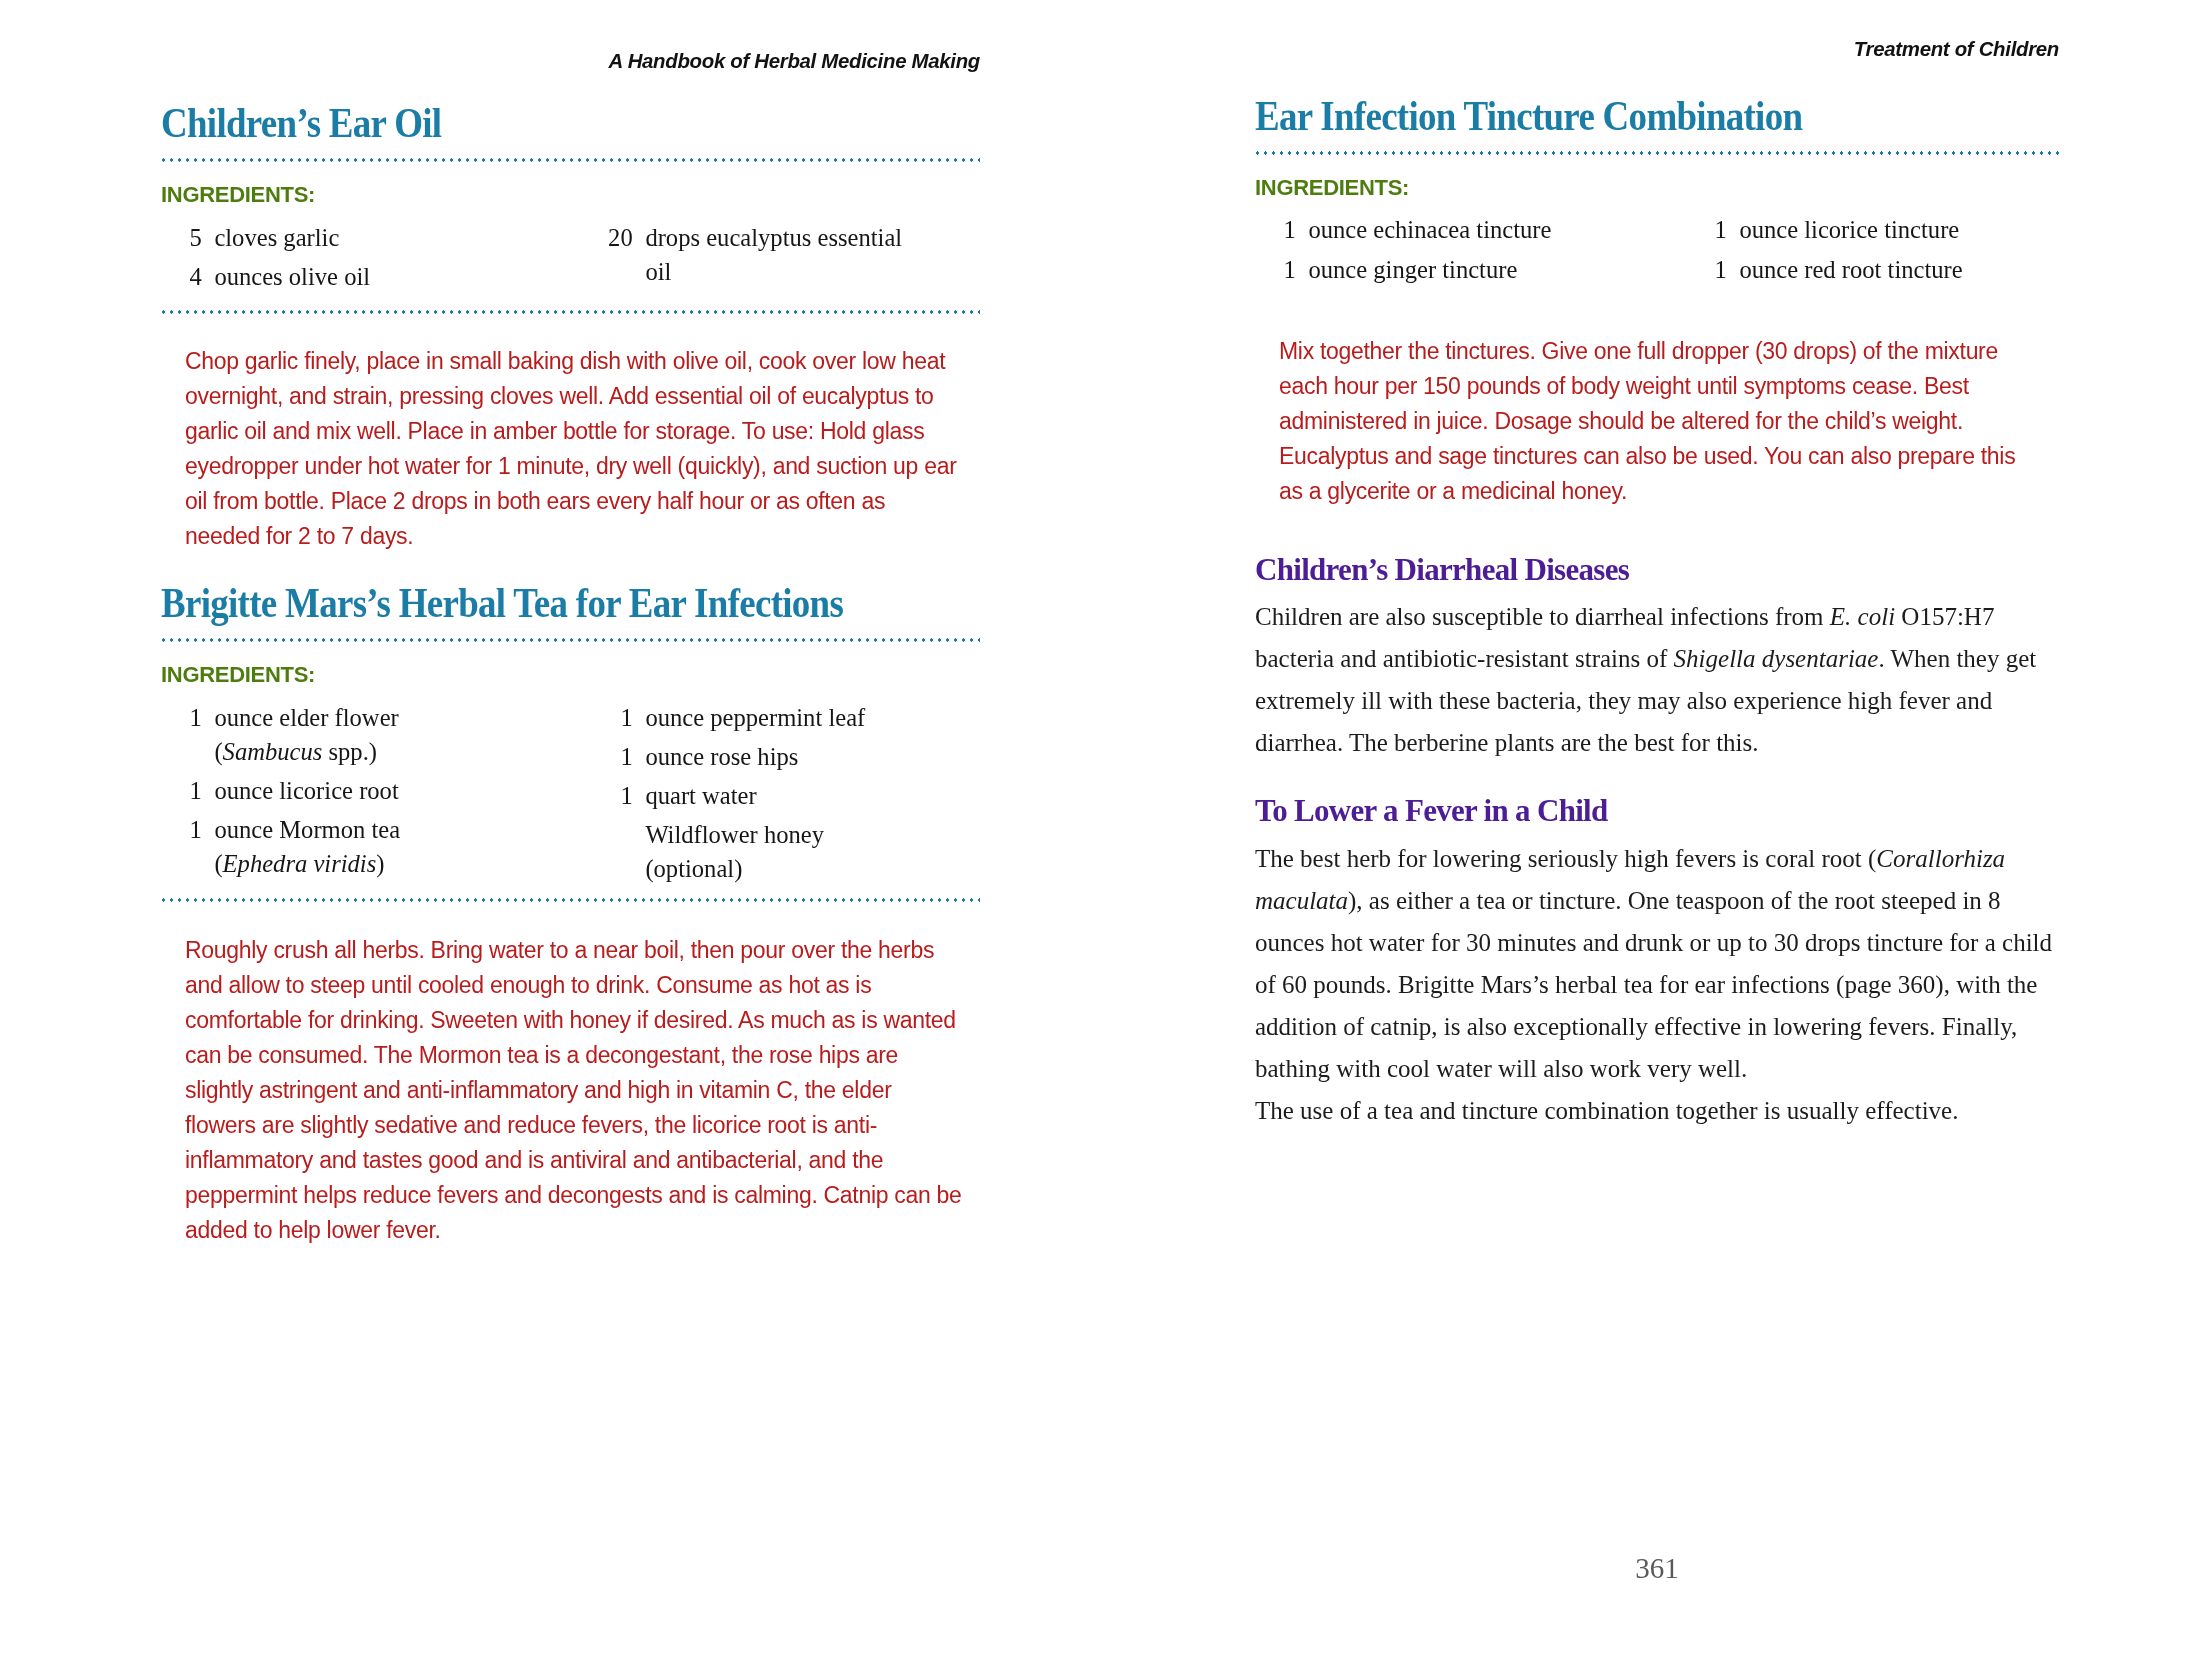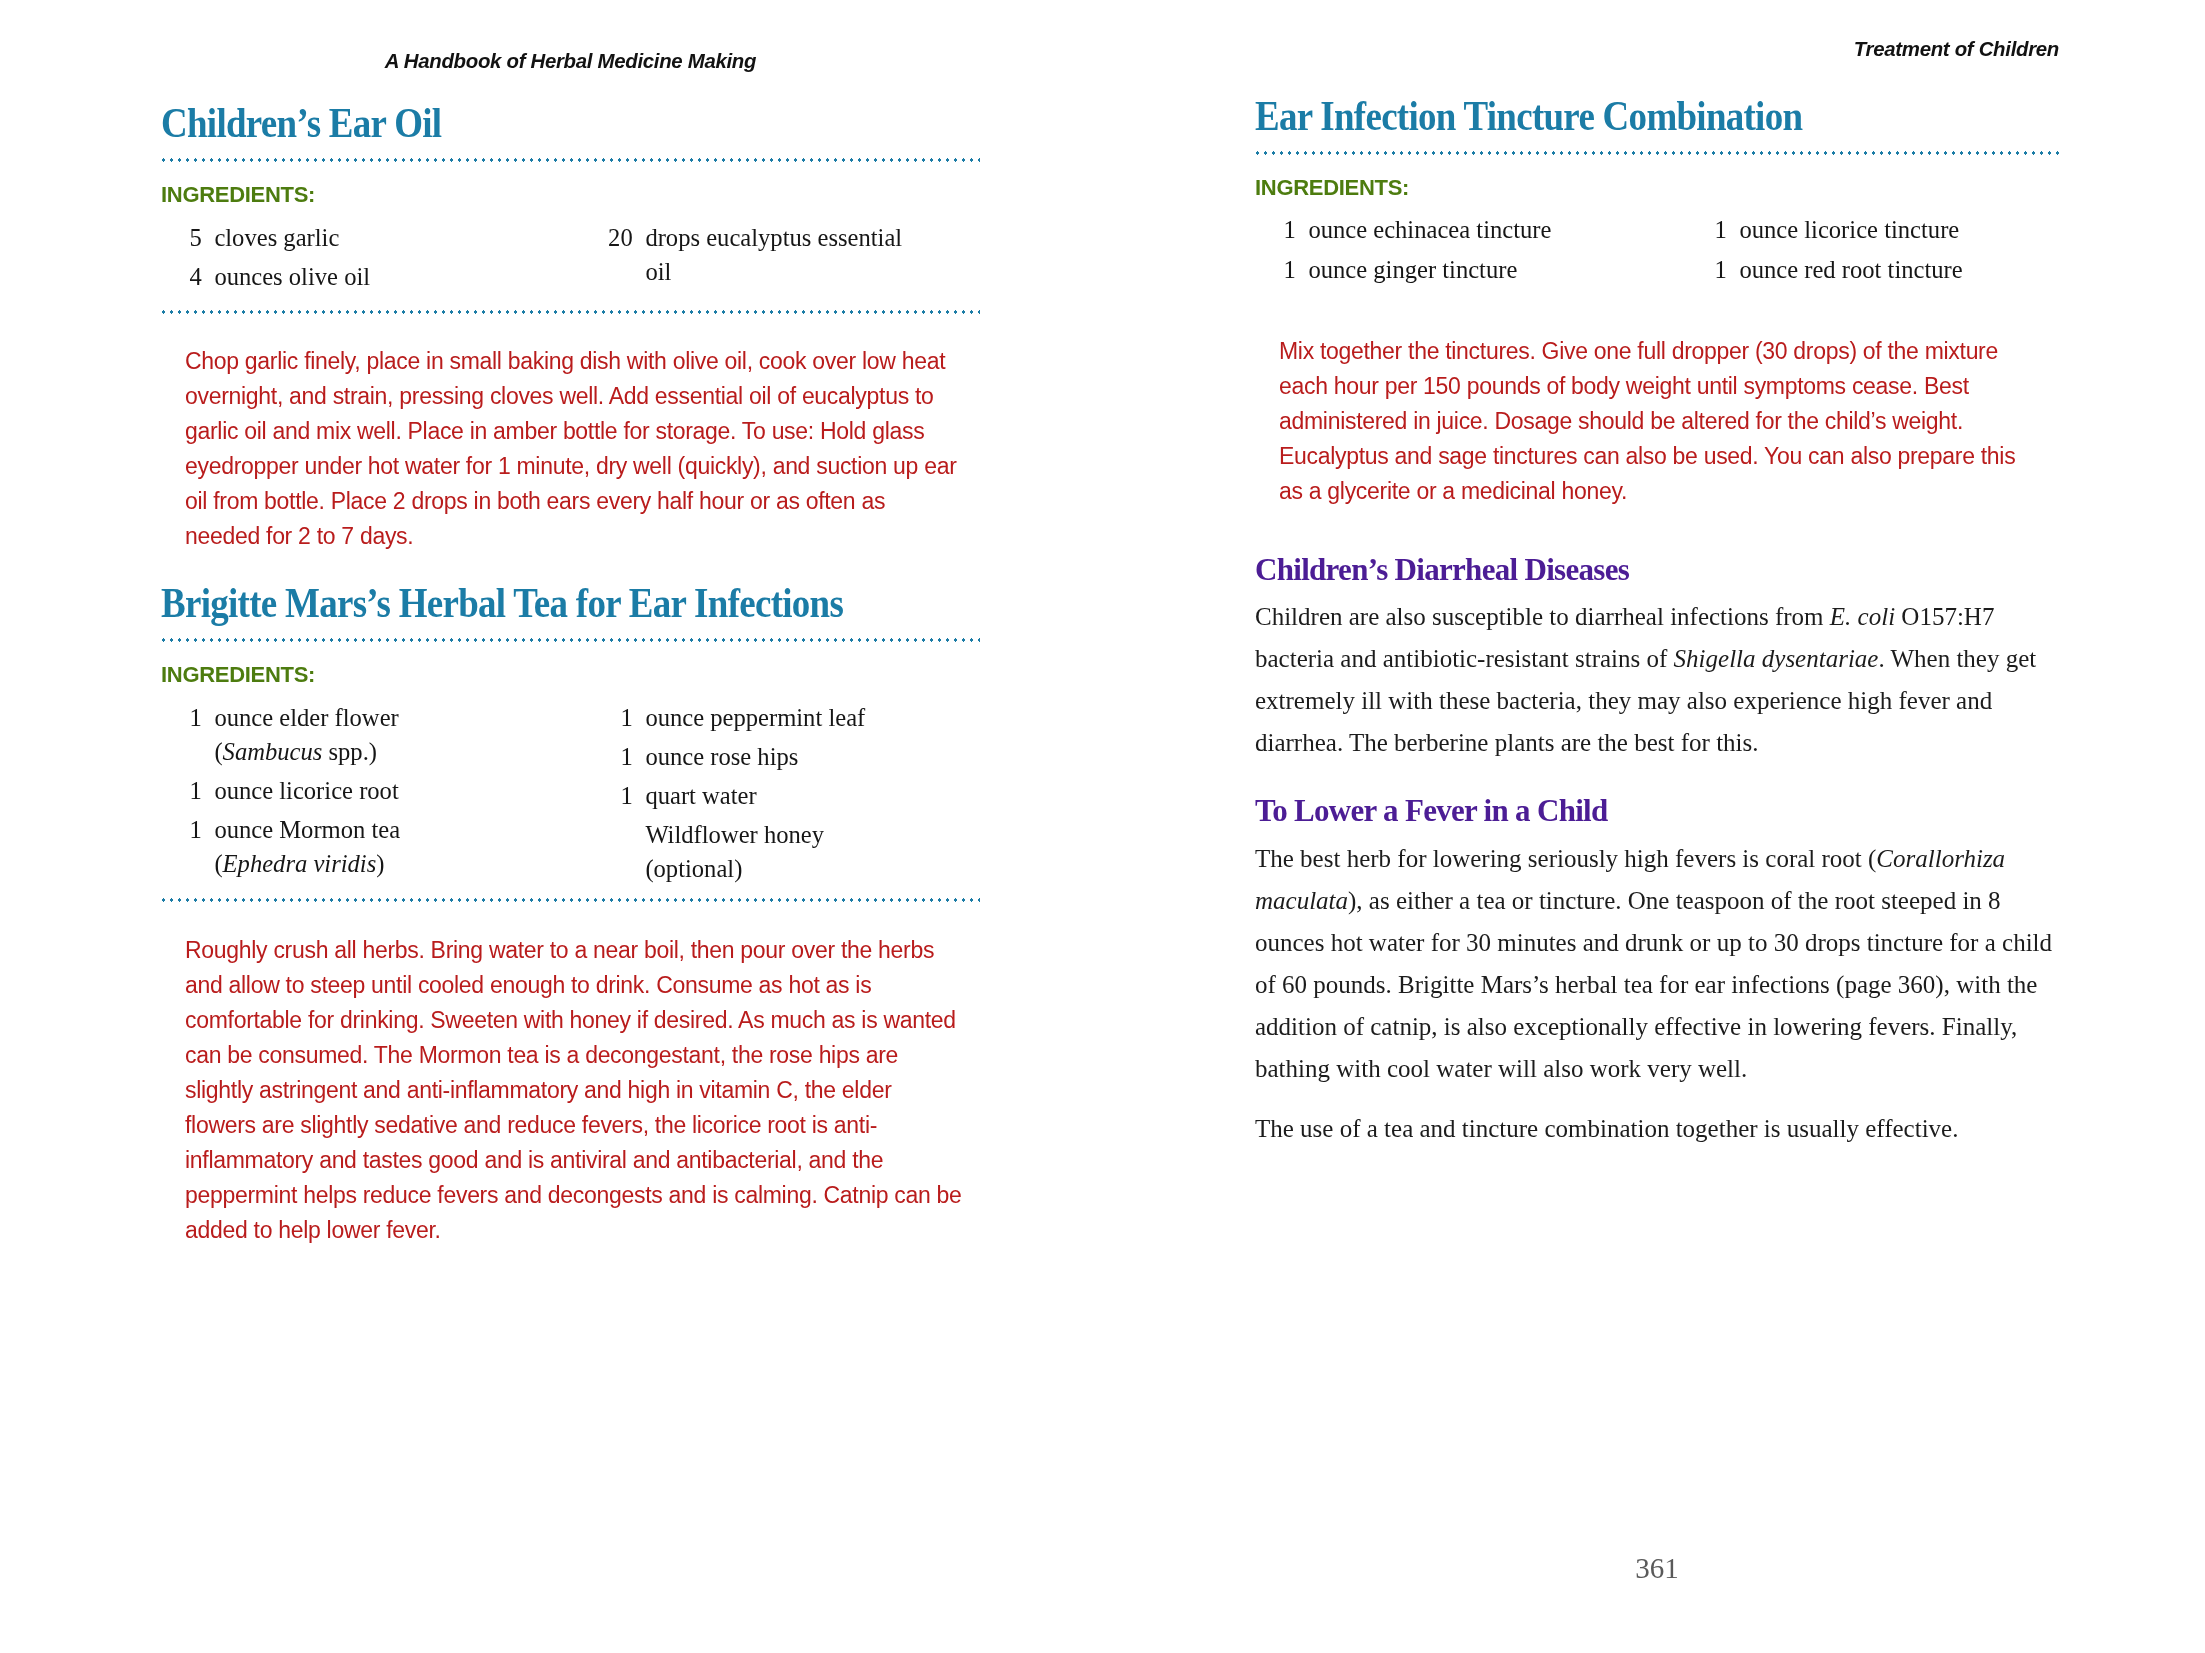--- a/index.html
+++ b/index.html
@@ -9,21 +9,21 @@
 
   .page { position:absolute; top:0; height:1654px; }
   .page-left  { left:161px;  width:819px; }
   .page-right { left:1255px; width:804px; }
 
   .running-head {
     font-family:"Liberation Sans", sans-serif;
     font-weight:bold; font-style:italic;
     font-size:20.4px; line-height:25.4px; letter-spacing:-0.3px; color:#121212;
   }
-  .page-left  .running-head { margin-top:49px; text-align:center; }
+  .page-left  .running-head { margin-top:49px; text-align:right; }
   .page-right .running-head { margin-top:37px; text-align:right; }
 
   .recipe-title {
     font-family:"Liberation Serif", serif; font-weight:bold;
     font-size:42px; line-height:47px; letter-spacing:-0.8px;
     color:var(--accent); white-space:nowrap;
     transform:scaleX(0.88); transform-origin:left bottom;
   }
   .dotted-rule {
     height:4.2px;
@@ -85,21 +85,21 @@
   .rp-title    { margin-top:30.5px; }
   .rp-rule1    { margin-top:11px; }
   .rp-label    { margin-top:18.7px; }
   .rp-grid     { margin-top:12.7px; }
   .rp-instr    { margin-top:42px; }
   .rp-head1    { margin-top:42px; }
   .rp-body1    { margin-top:8.5px; }
   .rp-head2    { margin-top:28px; }
   .rp-body2    { margin-top:8.5px; }
   .rp-head3    { margin-top:36px; }
-  .rp-body3    { margin-top:18px; }
+  .rp-body3    { margin-top:0; }
 </style>
 </head>
 <body>
 
 <div class="page page-left">
 
   <div class="running-head">A Handbook of Herbal Medicine Making</div>
 
   <div class="recipe-title lp-title1">Children’s Ear Oil</div>
   <div class="dotted-rule lp-rule1"></div>

